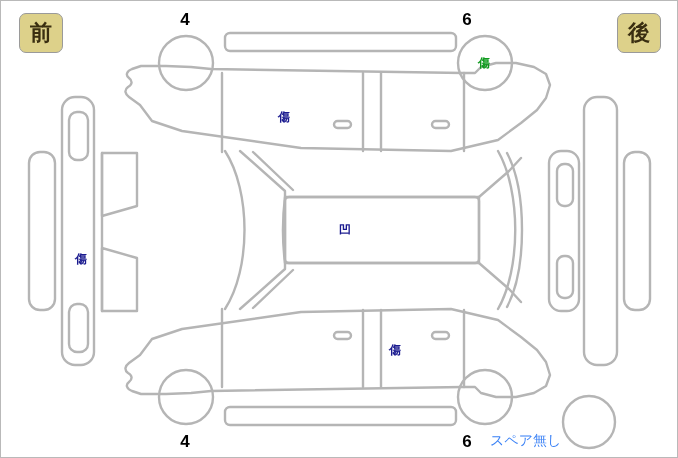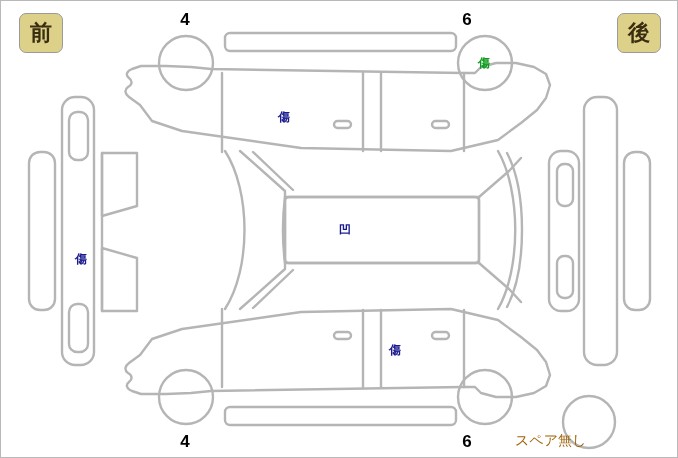--- a/index.html
+++ b/index.html
@@ -83,24 +83,23 @@
   #mark-wheel-rl    { left: 477px; top:  56px; }
 
   
   #spare-note {
     position: absolute;
     left: 489px;
     top: 432px;
     font-family: "DejaVu Sans", sans-serif;
     font-size: 14px;
     font-weight: normal;
-    color: #a16207;
+    color: #3b82f6;
     line-height: 1;
     white-space: nowrap;
-    margin-left: 25px;
   }
 </style>
 </head>
 <body>
 
 <div id="sheet">
 
   <svg id="diagram-svg" viewBox="0 0 678 458" fill="none" stroke="#b5b5b5" stroke-width="2.4" stroke-linejoin="round" stroke-linecap="round">
 
     <g>

